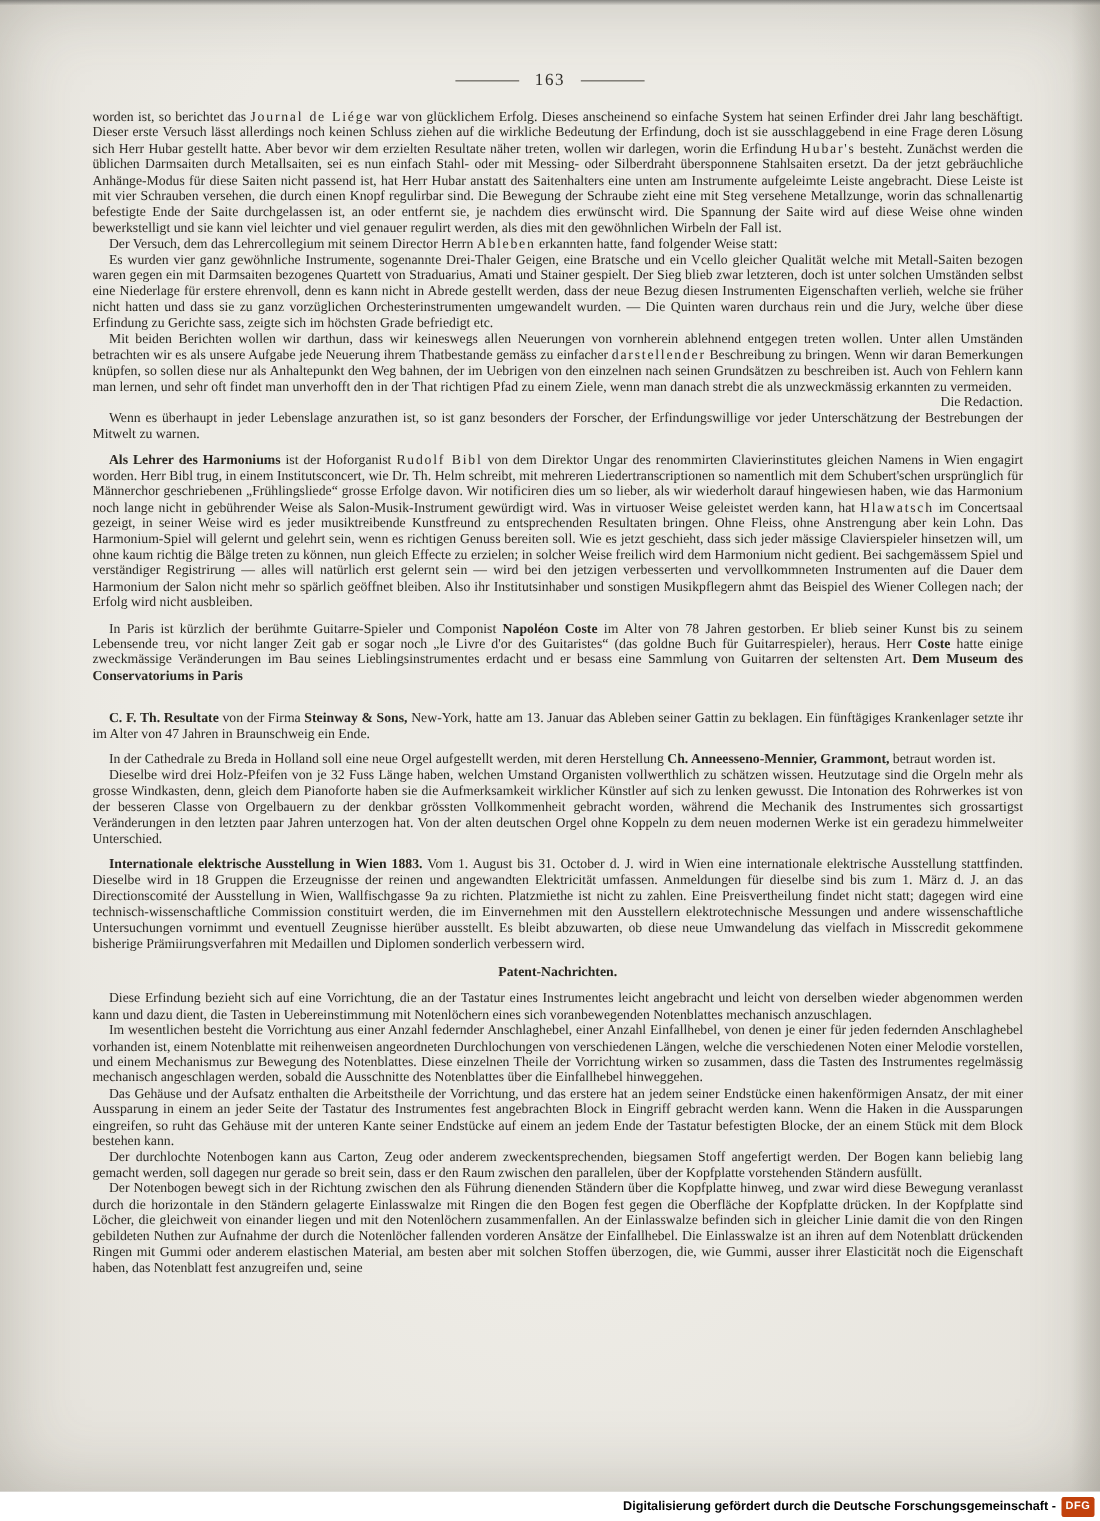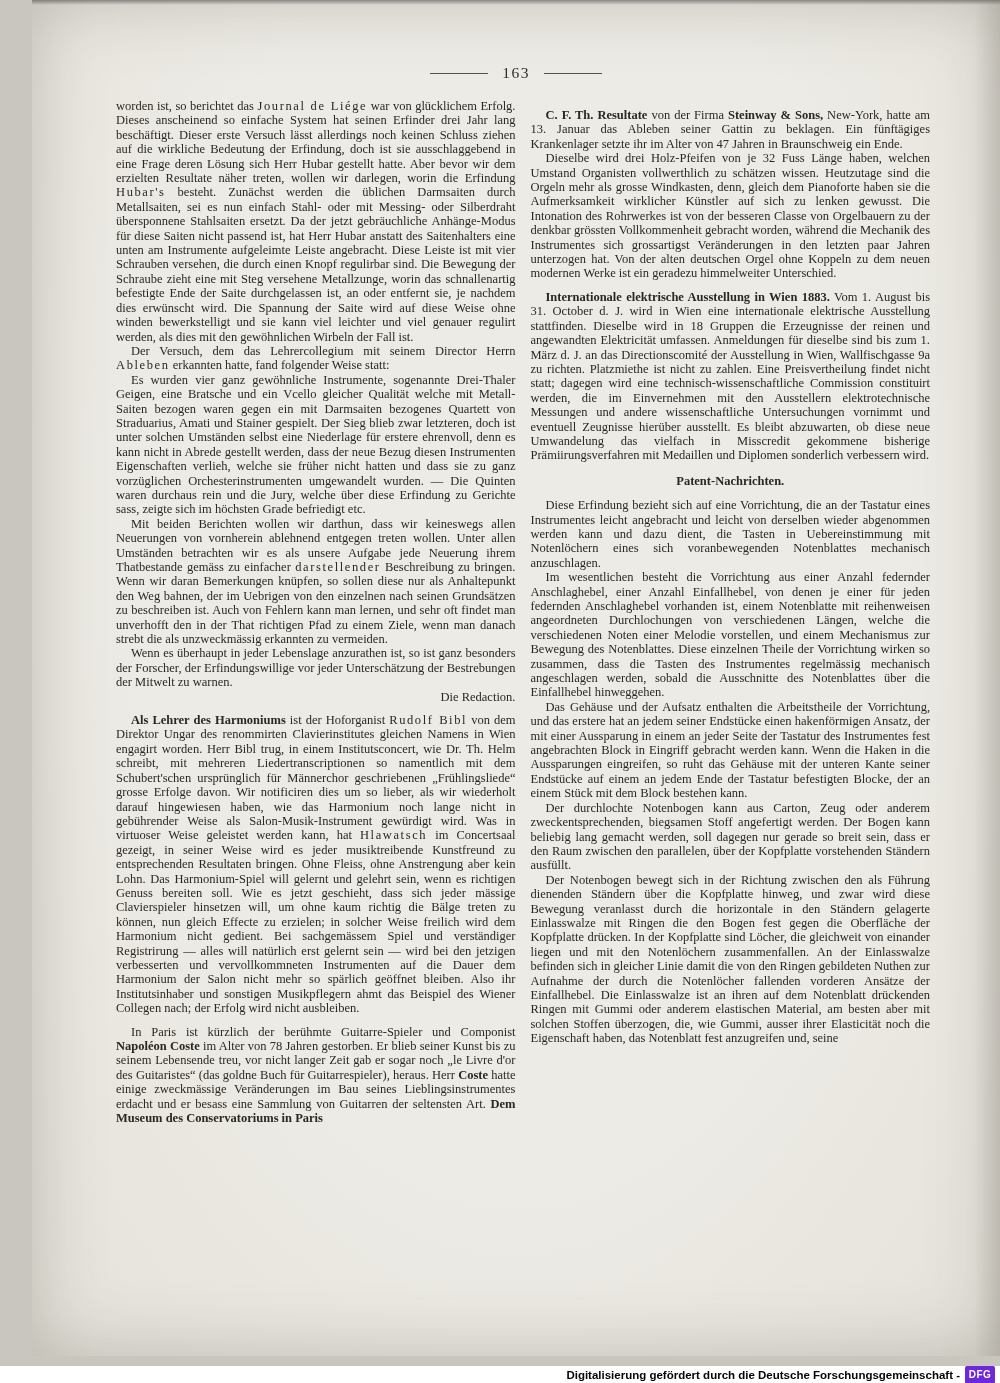--- a/index.html
+++ b/index.html
@@ -7,21 +7,20 @@
     width: 1000px; height: 1383px;
     overflow: hidden;
     font-family: "Liberation Serif", serif;
     background: #c9c6c0;
   }
   .scan {
     position: absolute; inset: 0 0 27px 0;
     background: radial-gradient(ellipse at 50% 40%, #edebe5 55%, #e4e1da 100%);
     box-shadow: inset 0 0 70px rgba(80,74,62,.28);
     overflow: hidden;
-    margin-left: 32px;
   }
   .scan::before {
     content: ""; position: absolute; top: 0; left: 0; right: 0; height: 5px;
     background: linear-gradient(rgba(40,40,40,.45), rgba(40,40,40,0));
     pointer-events: none;
   }
   .scan::after {
     content: ""; position: absolute; top: 0; right: 0; bottom: 0; width: 26px;
     background: linear-gradient(to left, rgba(120,115,105,.22), rgba(120,115,105,0));
     pointer-events: none;
@@ -30,40 +29,41 @@
     display: flex; align-items: center; justify-content: center;
     gap: 14px; margin-top: 64px; color: #3c3a35;
   }
   .rule { width: 58px; height: 1px; background: #56534d; }
   .page-number {
     font-size: 15.5px; letter-spacing: 1.5px; color: #2f2d28;
   }
   .columns {
     display: flex; gap: 15px;
     padding: 17px 70px 0 84px;
+    flex-direction: column;
   }
   .column {
     flex: 1; min-width: 0;
     text-align: justify;
     font-size: 12.5px; line-height: 14.4px;
     color: #2b2822;
     hyphens: auto;
   }
   .para { margin: 0; text-indent: 15px; }
   .para.no-indent { text-indent: 0; }
   .para.gap-before { margin-top: 9px; }
   .para.right { text-align: right; text-indent: 0; }
   .para.heading {
     text-align: center; font-weight: bold; text-indent: 0;
     margin: 11px 0 10px 0;
   }
   .bold { font-weight: bold; }
   .spaced { letter-spacing: 1.6px; }
   .footer {
-    position: absolute; left: 0; bottom: 0; width: 1000px; height: 17px;
+    position: absolute; left: 0; bottom: 0; width: 1000px; height: 27px;
     background: #ffffff;
     display: flex; align-items: center; justify-content: flex-end;
     gap: 5px; padding-right: 5px; box-sizing: border-box;
     font-family: "Liberation Sans", sans-serif;
   }
   .footer-text { font-weight: bold; font-size: 11.5px; color: #050505; white-space: nowrap; }
   .dfg-logo {
     display: inline-flex; align-items: center; justify-content: center;
     width: 30px; height: 18px; border-radius: 2px;
     color: #ffffff; font-weight: bold; font-size: 10px; letter-spacing: .5px;
@@ -77,35 +77,36 @@
     <span class="rule"></span>
     <span class="page-number">163</span>
     <span class="rule"></span>
   </div>
   <div class="columns">
     <div class="column" id="col-left">
         <p class="para no-indent"><span>worden ist, so berichtet das </span><span class="spaced">Journal de Liége</span><span> war von glücklichem Erfolg. Dieses anscheinend so einfache System hat seinen Erfinder drei Jahr lang beschäftigt. Dieser erste Versuch lässt allerdings noch keinen Schluss ziehen auf die wirkliche Bedeutung der Erfindung, doch ist sie ausschlaggebend in eine Frage deren Lösung sich Herr Hubar gestellt hatte. Aber bevor wir dem erzielten Resultate näher treten, wollen wir darlegen, worin die Erfindung </span><span class="spaced">Hubar's</span><span> besteht. Zunächst werden die üblichen Darmsaiten durch Metallsaiten, sei es nun einfach Stahl- oder mit Messing- oder Silberdraht übersponnene Stahlsaiten ersetzt. Da der jetzt gebräuchliche Anhänge-Modus für diese Saiten nicht passend ist, hat Herr Hubar anstatt des Saitenhalters eine unten am Instrumente aufgeleimte Leiste angebracht. Diese Leiste ist mit vier Schrauben versehen, die durch einen Knopf regulirbar sind. Die Bewegung der Schraube zieht eine mit Steg versehene Metallzunge, worin das schnallenartig befestigte Ende der Saite durchgelassen ist, an oder entfernt sie, je nachdem dies erwünscht wird. Die Spannung der Saite wird auf diese Weise ohne winden bewerkstelligt und sie kann viel leichter und viel genauer regulirt werden, als dies mit den gewöhnlichen Wirbeln der Fall ist.</span></p>
         <p class="para"><span>Der Versuch, dem das Lehrercollegium mit seinem Director Herrn </span><span class="spaced">Ableben</span><span> erkannten hatte, fand folgender Weise statt:</span></p>
         <p class="para"><span>Es wurden vier ganz gewöhnliche Instrumente, sogenannte Drei-Thaler Geigen, eine Bratsche und ein Vcello gleicher Qualität welche mit Metall-Saiten bezogen waren gegen ein mit Darmsaiten bezogenes Quartett von Straduarius, Amati und Stainer gespielt. Der Sieg blieb zwar letzteren, doch ist unter solchen Umständen selbst eine Niederlage für erstere ehrenvoll, denn es kann nicht in Abrede gestellt werden, dass der neue Bezug diesen Instrumenten Eigenschaften verlieh, welche sie früher nicht hatten und dass sie zu ganz vorzüglichen Orchesterinstrumenten umgewandelt wurden. — Die Quinten waren durchaus rein und die Jury, welche über diese Erfindung zu Gerichte sass, zeigte sich im höchsten Grade befriedigt etc.</span></p>
         <p class="para"><span>Mit beiden Berichten wollen wir darthun, dass wir keineswegs allen Neuerungen von vornherein ablehnend entgegen treten wollen. Unter allen Umständen betrachten wir es als unsere Aufgabe jede Neuerung ihrem Thatbestande gemäss zu einfacher </span><span class="spaced">darstellender</span><span> Beschreibung zu bringen. Wenn wir daran Bemerkungen knüpfen, so sollen diese nur als Anhaltepunkt den Weg bahnen, der im Uebrigen von den einzelnen nach seinen Grundsätzen zu beschreiben ist. Auch von Fehlern kann man lernen, und sehr oft findet man unverhofft den in der That richtigen Pfad zu einem Ziele, wenn man danach strebt die als unzweckmässig erkannten zu vermeiden.</span></p>
+        <p class="para right"><span>Die Redaction.</span></p>
         <p class="para"><span>Wenn es überhaupt in jeder Lebenslage anzurathen ist, so ist ganz besonders der Forscher, der Erfindungswillige vor jeder Unterschätzung der Bestrebungen der Mitwelt zu warnen.</span></p>
-        <p class="para right"><span>Die Redaction.</span></p>
         <p class="para gap-before"><span class="bold">Als Lehrer des Harmoniums</span><span> ist der Hoforganist </span><span class="spaced">Rudolf Bibl</span><span> von dem Direktor Ungar des renommirten Clavierinstitutes gleichen Namens in Wien engagirt worden. Herr Bibl trug, in einem Institutsconcert, wie Dr. Th. Helm schreibt, mit mehreren Liedertranscriptionen so namentlich mit dem Schubert'schen ursprünglich für Männerchor geschriebenen „Frühlingsliede“ grosse Erfolge davon. Wir notificiren dies um so lieber, als wir wiederholt darauf hingewiesen haben, wie das Harmonium noch lange nicht in gebührender Weise als Salon-Musik-Instrument gewürdigt wird. Was in virtuoser Weise geleistet werden kann, hat </span><span class="spaced">Hlawatsch</span><span> im Concertsaal gezeigt, in seiner Weise wird es jeder musiktreibende Kunstfreund zu entsprechenden Resultaten bringen. Ohne Fleiss, ohne Anstrengung aber kein Lohn. Das Harmonium-Spiel will gelernt und gelehrt sein, wenn es richtigen Genuss bereiten soll. Wie es jetzt geschieht, dass sich jeder mässige Clavierspieler hinsetzen will, um ohne kaum richtig die Bälge treten zu können, nun gleich Effecte zu erzielen; in solcher Weise freilich wird dem Harmonium nicht gedient. Bei sachgemässem Spiel und verständiger Registrirung — alles will natürlich erst gelernt sein — wird bei den jetzigen verbesserten und vervollkommneten Instrumenten auf die Dauer dem Harmonium der Salon nicht mehr so spärlich geöffnet bleiben. Also ihr Institutsinhaber und sonstigen Musikpflegern ahmt das Beispiel des Wiener Collegen nach; der Erfolg wird nicht ausbleiben.</span></p>
         <p class="para gap-before"><span>In Paris ist kürzlich der berühmte Guitarre-Spieler und Componist </span><span class="bold">Napoléon Coste</span><span> im Alter von 78 Jahren gestorben. Er blieb seiner Kunst bis zu seinem Lebensende treu, vor nicht langer Zeit gab er sogar noch „le Livre d'or des Guitaristes“ (das goldne Buch für Guitarrespieler), heraus. Herr </span><span class="bold">Coste</span><span> hatte einige zweckmässige Veränderungen im Bau seines Lieblingsinstrumentes erdacht und er besass eine Sammlung von Guitarren der seltensten Art. </span><span class="bold">Dem Museum des Conservatoriums in Paris</span></p>
       </div>
     <div class="column" id="col-right">
         <p class="para gap-before"><span class="bold">C. F. Th. Resultate</span><span> von der Firma </span><span class="bold">Steinway &amp; Sons,</span><span> New-York, hatte am 13. Januar das Ableben seiner Gattin zu beklagen. Ein fünftägiges Krankenlager setzte ihr im Alter von 47 Jahren in Braunschweig ein Ende.</span></p>
+        <p class="para gap-before"><span>In der Cathedrale zu Breda in Holland soll eine neue Orgel aufgestellt werden, mit deren Herstellung </span><span class="bold">Ch. Anneesseno-Mennier, Grammont,</span><span> betraut worden ist.</span></p>
         <p class="para"><span>Dieselbe wird drei Holz-Pfeifen von je 32 Fuss Länge haben, welchen Umstand Organisten vollwerthlich zu schätzen wissen. Heutzutage sind die Orgeln mehr als grosse Windkasten, denn, gleich dem Pianoforte haben sie die Aufmerksamkeit wirklicher Künstler auf sich zu lenken gewusst. Die Intonation des Rohrwerkes ist von der besseren Classe von Orgelbauern zu der denkbar grössten Vollkommenheit gebracht worden, während die Mechanik des Instrumentes sich grossartigst Veränderungen in den letzten paar Jahren unterzogen hat. Von der alten deutschen Orgel ohne Koppeln zu dem neuen modernen Werke ist ein geradezu himmelweiter Unterschied.</span></p>
         <p class="para gap-before"><span class="bold">Internationale elektrische Ausstellung in Wien 1883.</span><span> Vom 1. August bis 31. October d. J. wird in Wien eine internationale elektrische Ausstellung stattfinden. Dieselbe wird in 18 Gruppen die Erzeugnisse der reinen und angewandten Elektricität umfassen. Anmeldungen für dieselbe sind bis zum 1. März d. J. an das Directionscomité der Ausstellung in Wien, Wallfischgasse 9a zu richten. Platzmiethe ist nicht zu zahlen. Eine Preisvertheilung findet nicht statt; dagegen wird eine technisch-wissenschaftliche Commission constituirt werden, die im Einvernehmen mit den Ausstellern elektrotechnische Messungen und andere wissenschaftliche Untersuchungen vornimmt und eventuell Zeugnisse hierüber ausstellt. Es bleibt abzuwarten, ob diese neue Umwandelung das vielfach in Misscredit gekommene bisherige Prämiirungsverfahren mit Medaillen und Diplomen sonderlich verbessern wird.</span></p>
         <p class="para heading"><span>Patent-Nachrichten.</span></p>
         <p class="para"><span>Diese Erfindung bezieht sich auf eine Vorrichtung, die an der Tastatur eines Instrumentes leicht angebracht und leicht von derselben wieder abgenommen werden kann und dazu dient, die Tasten in Uebereinstimmung mit Notenlöchern eines sich voranbewegenden Notenblattes mechanisch anzuschlagen.</span></p>
         <p class="para"><span>Im wesentlichen besteht die Vorrichtung aus einer Anzahl federnder Anschlaghebel, einer Anzahl Einfallhebel, von denen je einer für jeden federnden Anschlaghebel vorhanden ist, einem Notenblatte mit reihenweisen angeordneten Durchlochungen von verschiedenen Längen, welche die verschiedenen Noten einer Melodie vorstellen, und einem Mechanismus zur Bewegung des Notenblattes. Diese einzelnen Theile der Vorrichtung wirken so zusammen, dass die Tasten des Instrumentes regelmässig mechanisch angeschlagen werden, sobald die Ausschnitte des Notenblattes über die Einfallhebel hinweggehen.</span></p>
         <p class="para"><span>Das Gehäuse und der Aufsatz enthalten die Arbeitstheile der Vorrichtung, und das erstere hat an jedem seiner Endstücke einen hakenförmigen Ansatz, der mit einer Aussparung in einem an jeder Seite der Tastatur des Instrumentes fest angebrachten Block in Eingriff gebracht werden kann. Wenn die Haken in die Aussparungen eingreifen, so ruht das Gehäuse mit der unteren Kante seiner Endstücke auf einem an jedem Ende der Tastatur befestigten Blocke, der an einem Stück mit dem Block bestehen kann.</span></p>
         <p class="para"><span>Der durchlochte Notenbogen kann aus Carton, Zeug oder anderem zweckentsprechenden, biegsamen Stoff angefertigt werden. Der Bogen kann beliebig lang gemacht werden, soll dagegen nur gerade so breit sein, dass er den Raum zwischen den parallelen, über der Kopfplatte vorstehenden Ständern ausfüllt.</span></p>
         <p class="para"><span>Der Notenbogen bewegt sich in der Richtung zwischen den als Führung dienenden Ständern über die Kopfplatte hinweg, und zwar wird diese Bewegung veranlasst durch die horizontale in den Ständern gelagerte Einlasswalze mit Ringen die den Bogen fest gegen die Oberfläche der Kopfplatte drücken. In der Kopfplatte sind Löcher, die gleichweit von einander liegen und mit den Notenlöchern zusammenfallen. An der Einlasswalze befinden sich in gleicher Linie damit die von den Ringen gebildeten Nuthen zur Aufnahme der durch die Notenlöcher fallenden vorderen Ansätze der Einfallhebel. Die Einlasswalze ist an ihren auf dem Notenblatt drückenden Ringen mit Gummi oder anderem elastischen Material, am besten aber mit solchen Stoffen überzogen, die, wie Gummi, ausser ihrer Elasticität noch die Eigenschaft haben, das Notenblatt fest anzugreifen und, seine</span></p>
       </div>
   </div>
 </div>
 
 <div class="footer">
   <span class="footer-text">Digitalisierung gefördert durch die Deutsche Forschungsgemeinschaft -</span>
-  <span class="dfg-logo" style="background: #6d28d9;">DFG</span>
+  <span class="dfg-logo" style="background: #c2410c;">DFG</span>
 </div>
 
 </body></html>

